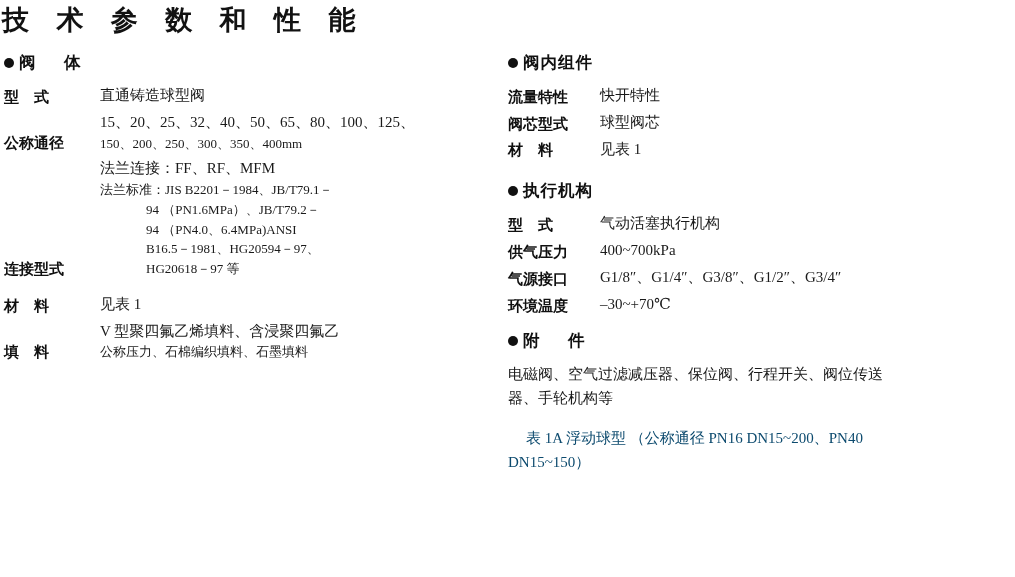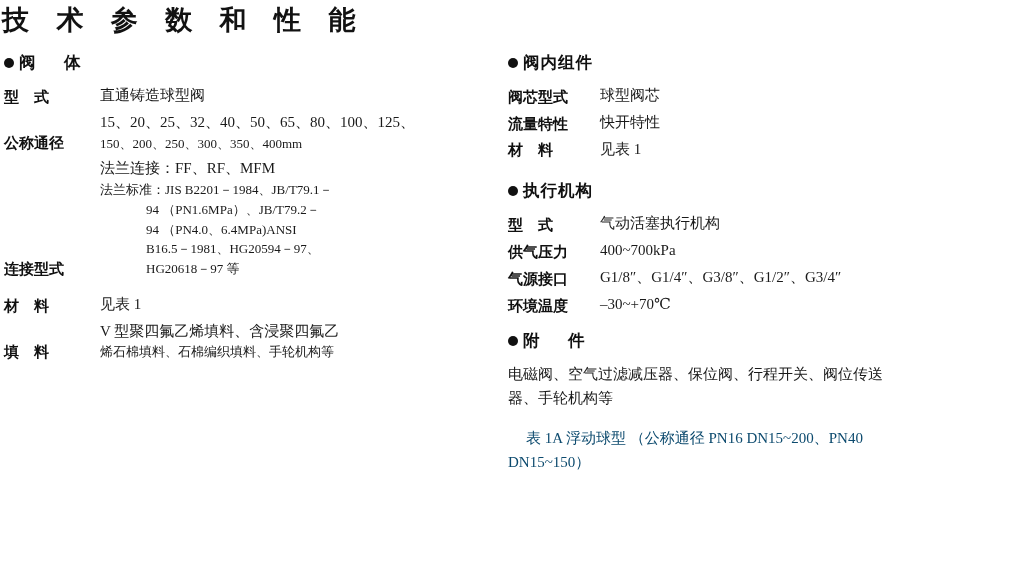--- a/index.html
+++ b/index.html
@@ -186,42 +186,42 @@
 
     <div class="spec">
       <div class="label">材　料</div>
       <div class="value">见表 1</div>
     </div>
 
     <div class="spec">
       <div class="label">填　料</div>
       <div class="value">
         <div>V 型聚四氟乙烯填料、含浸聚四氟乙</div>
-        <div class="cont-line">烯石棉填料、石棉编织填料、手轮机构等</div>
+        <div class="cont-line">公称压力、石棉编织填料、石墨填料</div>
       </div>
     </div>
 
   </div>
 
   <div class="col-right">
 
     <div class="sec-head">
       <span class="bullet"></span>
       <span class="sh-text tight">阀内组件</span>
     </div>
 
+    <div class="spec">
+      <div class="label">流量特性</div>
+      <div class="value">快开特性</div>
+    </div>
     <div class="spec">
       <div class="label">阀芯型式</div>
       <div class="value">球型阀芯</div>
     </div>
     <div class="spec">
-      <div class="label">流量特性</div>
-      <div class="value">快开特性</div>
-    </div>
-    <div class="spec">
       <div class="label">材　料</div>
       <div class="value">见表 1</div>
     </div>
 
     <div class="block-gap"></div>
 
     <div class="sec-head">
       <span class="bullet"></span>
       <span class="sh-text tight">执行机构</span>
     </div>

